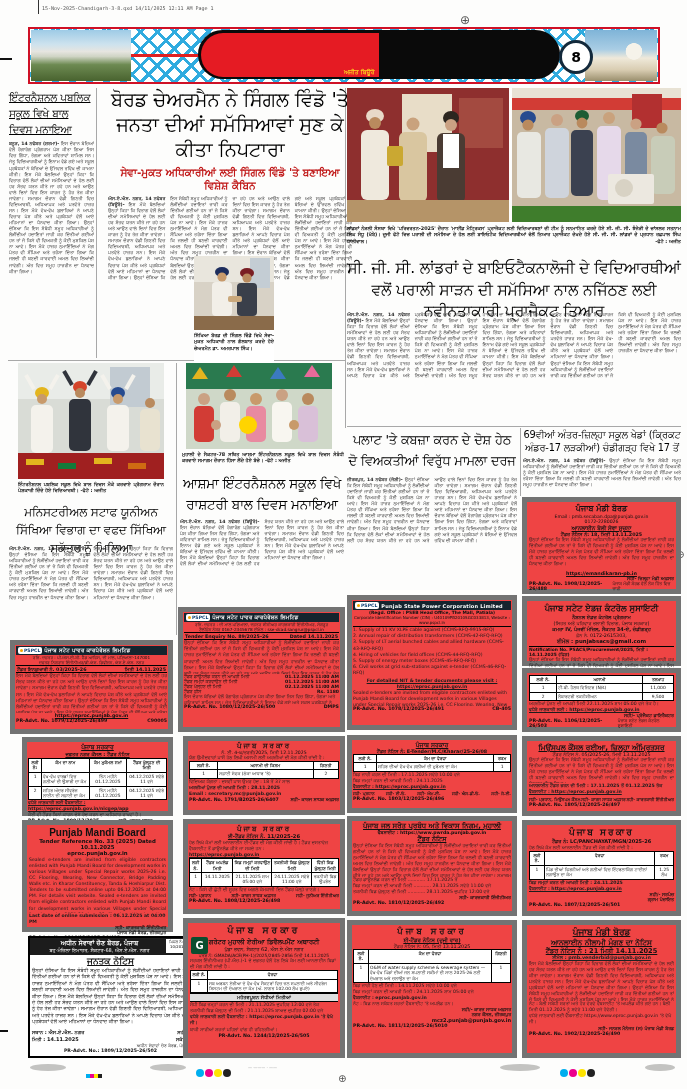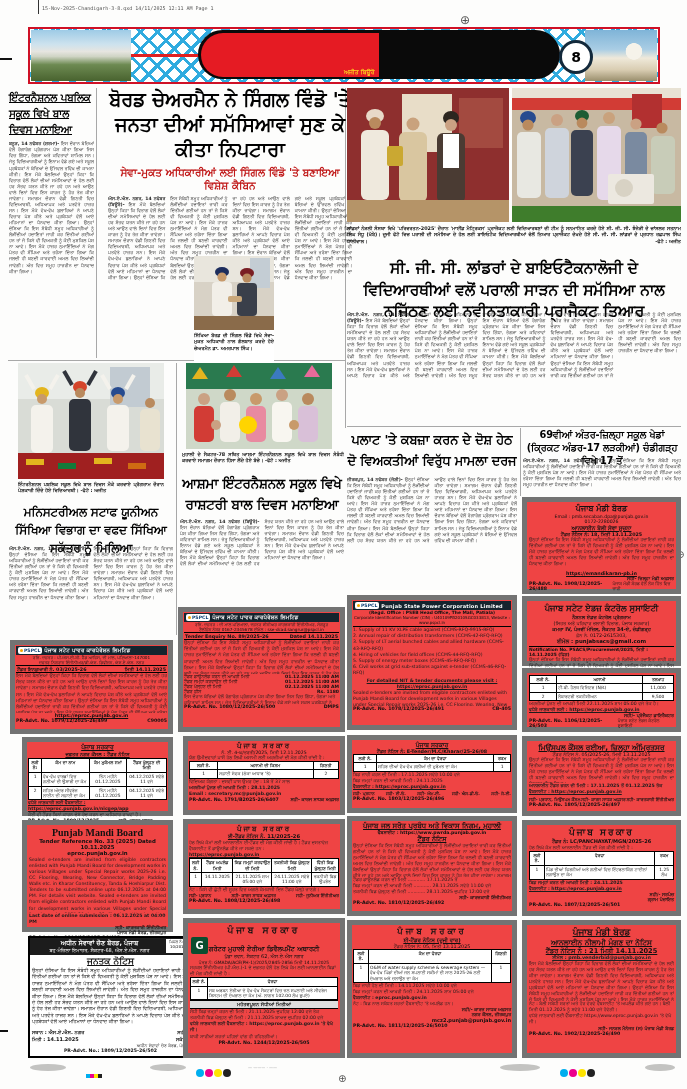--- a/index.html
+++ b/index.html
@@ -11,21 +11,21 @@
   .t4{font-size:4.6px;line-height:1.32;color:#1d1d1d}
   .t45{font-size:4.9px;line-height:1.3;color:#151515}
   .u{text-decoration:underline}
   .c2{column-count:2;column-gap:5px}
   .c4{column-count:4;column-gap:5px}
   .c5{column-count:5;column-gap:5px}
   .tb{width:100%;border-collapse:collapse;background:#fff}
   .tb th,.tb td{border:0.6px solid #000;font-size:4.4px;line-height:1.22;padding:1px;vertical-align:top;text-align:center}
   .tb td.lf{text-align:left}
   .prl{font-size:4.7px;font-weight:700}
-  .hd{font-weight:700;color:#000;letter-spacing:-0.2px}
+  .hd{font-weight:400;color:#000;letter-spacing:-0.2px}
   .cap{font-size:4.9px;line-height:1.32;font-weight:700;color:#0d0d0d;text-align:justify}
   .photo{overflow:hidden;background:#c9c4ba}
   .vr{background:#a8a8a8;width:1px}
   .hr{background:#a8a8a8;height:1px}
   .mono{font-family:"DejaVu Sans Mono",monospace}
   
   .mh{border:2px solid #cf1126;background:#fff;overflow:hidden}
   .diamonds{background:#fff;background-image:
      repeating-linear-gradient(45deg,transparent 0 4px,#2fabdf 4px 7px,transparent 7px 12px),
      repeating-linear-gradient(-45deg,transparent 0 4px,#2fabdf 4px 7px,transparent 7px 12px)}
@@ -431,21 +431,21 @@
     </table>
   <div class="t4 b u">ਵਧੇਰੇ ਜਾਣਕਾਰੀ ਲਈ ਵੈੱਬਸਾਈਟ : https://eproc.punjab.gov.in/nicgep/app</div>
   <div class="t4">ਕੋਈ ਵੀ ਟੈਂਡਰ ਬਿਨਾਂ ਕਾਰਨ ਦੱਸੇ ਰੱਦ ਕਰਨ ਦਾ ਅਧਿਕਾਰ ਰਾਖਵਾਂ ਹੈ।</div>
   <div style="display:flex;justify-content:space-between">
     <span class="prl">PR-Advt. No. 1800/12/2025-26/495</span>
     <span class="prl">ਸਹੀ- ਕਾਰਜ ਸਾਧਕ ਅਫ਼ਸਰ</span>
   </div>
 </div>
 
 <div class="abs bx" style="left:22px;top:820px;width:151px;height:112px;padding:2px">
-  <div class="b ct" style="font-size:10px;font-family:Liberation Serif, serif">Punjab Mandi Board</div>
+  <div class="b ct" style="font-size:10px;font-family:Liberation Sans, sans-serif">Punjab Mandi Board</div>
   <div class="b ct" style="font-size:5.4px">Tender Reference No. 33 (2025) Dated 10.11.2025</div>
   <div class="b ct" style="font-size:5.4px">eproc.punjab.gov.in</div>
   <div class="t4 just clip" style="height:56px;margin-top:1px">
     <span>Sealed e-tenders are invited from eligible contractors enlisted with Punjab Mandi Board for development works in various Villages under Special Repair works 2025-26 i.e. CC Flooring, Wearing, New Connector, Bridge Padding Walls etc. in Kharar Constituency, Tanda &amp; Hoshiarpur Dist. Tenders to be submitted online upto 06.12.2025 at 04:00 PM. For details visit website. </span>
     <span>Sealed e-tenders are invited from eligible contractors enlisted with Punjab Mandi Board for development works in various Villages under Special Repair works 2025-26 i.e. CC Flooring, Wearing, New Connector, Bridge Padding Walls etc. in Kharar Constituency, Tanda &amp; Hoshiarpur Dist. Tenders to be submitted online upto 06.12.2025 at 04:00 PM. For details visit website. </span>
   </div>
   <div class="t4 b">Last date of online submission : 06.12.2025 at 04:00 PM</div>
   <div class="rt" style="font-size:4.6px;font-weight:700">
     <div>ਸਹੀ- ਕਾਰਜਕਾਰੀ ਇੰਜੀਨੀਅਰ</div>
     <div>ਪੰਜਾਬ ਮੰਡੀ ਬੋਰਡ, ਜ਼ੀਰਕਪੁਰ</div>
@@ -577,21 +577,21 @@
     <span>ਸਹੀ- ਪ੍ਰਧਾਨ</span>
     <span>ਸਹੀ- ਕਾਰਜ ਸਾਧਕ ਅਫ਼ਸਰ</span>
     <span>ਸਹੀ- ਜੂਨੀਅਰ ਇੰਜੀਨੀਅਰ</span>
   </div>
   <div class="prl">PR-Advt. No. 1808/12/2025-26/498</div>
 </div>
 
 <div class="abs bx" style="left:183px;top:918px;width:162px;height:140px;padding:2px">
   <div class="b ct" style="font-size:9px;letter-spacing:3px">ਪੰਜਾਬ ਸਰਕਾਰ</div>
   <div class="abs" style="left:3px;top:14px;width:17px;height:17px;background:#0c4d2f;color:#fff;display:flex;align-items:center;justify-content:center;font-weight:700;font-size:10px;border-radius:2px">G</div>
-  <div class="b ct" style="font-size:6.6px;margin-top:9px">ਗਰੇਟਰ ਮੁਹਾਲੀ ਏਰੀਆ ਡਿਵੈਲਪਮੈਂਟ ਅਥਾਰਟੀ</div>
+  <div class="b ct" style="font-size:6.6px;margin-top:2px">ਗਰੇਟਰ ਮੁਹਾਲੀ ਏਰੀਆ ਡਿਵੈਲਪਮੈਂਟ ਅਥਾਰਟੀ</div>
   <div class="ct" style="font-size:5px">ਪੁੱਡਾ ਭਵਨ, ਸੈਕਟਰ 62, ਐਸ.ਏ.ਐਸ ਨਗਰ</div>
   <div class="ct" style="font-size:4.4px">ਪੱਤਰ ਨੰ: GMADA/ACE(PH-1)/2025/2845-2856 ਮਿਤੀ 14.11.2025</div>
   <div class="t4">ਸਰਕਲ ਇੰਜੀਨੀਅਰ (ਪੀ.ਐਚ.)-1 ਦੇ ਦਫ਼ਤਰ ਵੱਲੋਂ ਹੇਠ ਲਿਖੇ ਕੰਮ ਲਈ ਆਨਲਾਈਨ ਬਿਡਾਂ ਦੀ ਮੰਗ ਕੀਤੀ ਜਾਂਦੀ ਹੈ :</div>
   <table class="tb">
     <tbody>
         <tr>
       <th style="width:14px">ਲੜੀ ਨੰ.</th>
       <th>ਵੇਰਵਾ</th>
     </tr>
     <tr>

